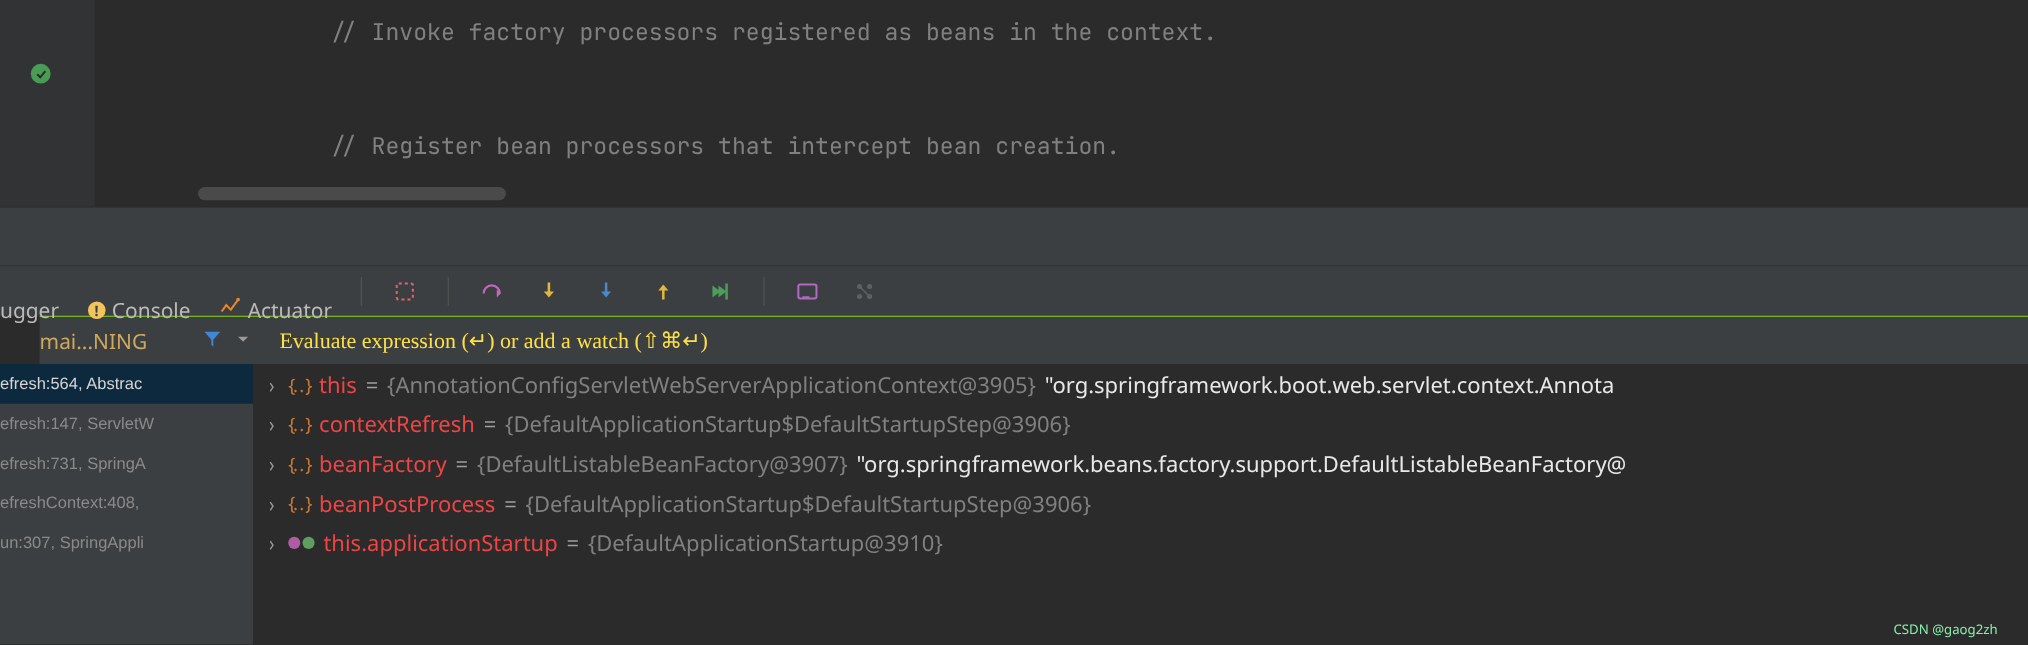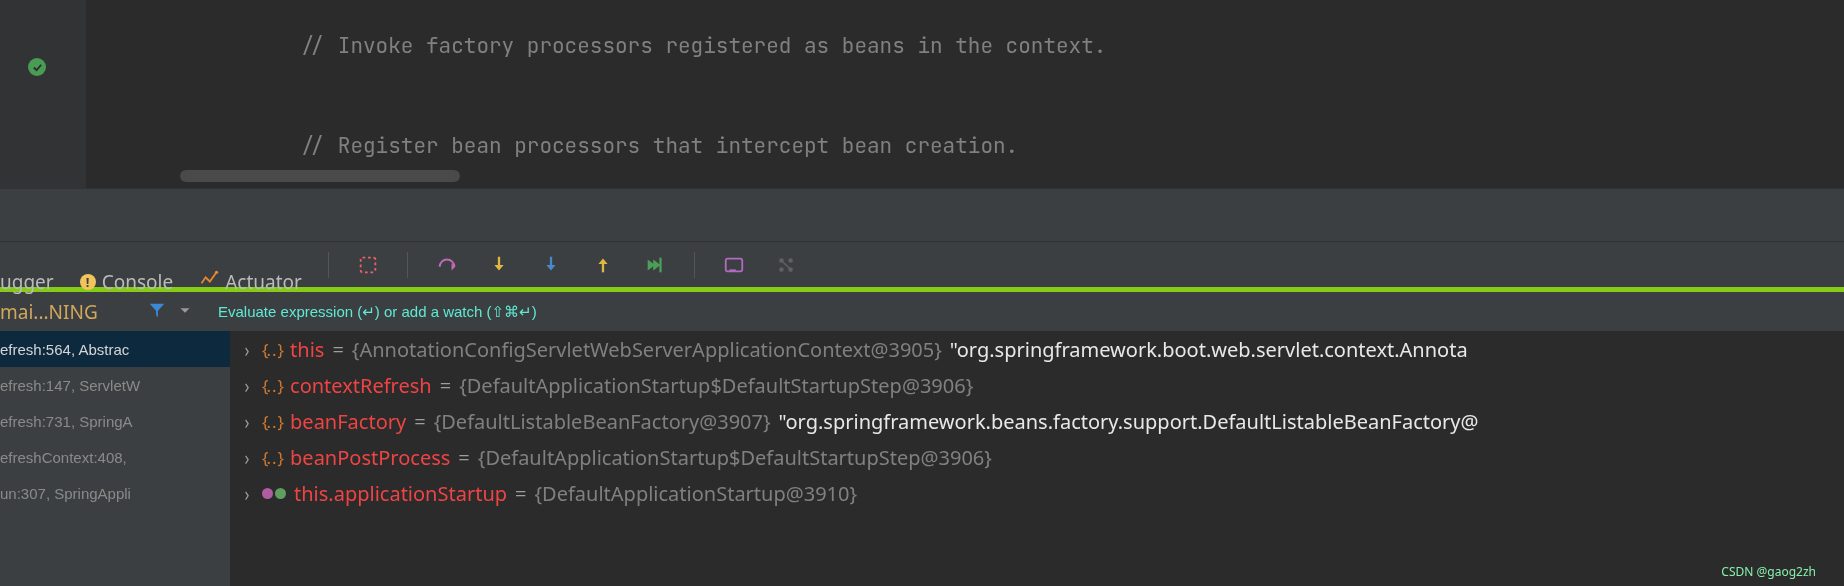--- a/index.html
+++ b/index.html
@@ -72,31 +72,32 @@
   color:#3c3f41; font-weight:bold; font-size:13px;
 }
 .ico-actuator svg { width:20px; height:20px; }
 .vdiv { width:1px; height:26px; background:#555; }
 .tb-btn { display:flex; align-items:center; justify-content:center; cursor:pointer; width:26px; height:26px; }
 .tb-btn svg { width:22px; height:22px; }
 
 
 .watchrow {
   height: 44px; background: #3c3f41; display: flex; align-items:center;
-  border-top: 5px solid #84cc16;
+  border-top: 1px solid #84cc16;
+  margin-left: 36px;
 }
 .thread {
   width: 204px; padding: 0 10px 0 0;
   display:flex; align-items:center; justify-content:space-between;
   color:#d0a85c; font-family: -apple-system, system-ui, sans-serif; font-size:19px;
 }
 .thread .controls { display:flex; gap:10px; align-items:center; }
 .thread svg { width:18px; height:18px; }
 .watch-input {
-  flex:1; color:#5eead4; font-size:15px; font-family: Liberation Sans, sans-serif;
+  flex:1; color:#fde047; font-size:20px; font-family: Liberation Serif, serif;
   padding-left: 14px;
 }
 
 
 .lower { display:flex; height: 255px; }
 .frames {
   width: 230px; background:#3c3f41;
   font-family: Liberation Sans, sans-serif; font-size:15px;
   color:#8a8a8a;
 }
@@ -133,22 +134,22 @@
 
 <div class="editor">
   <div class="gutter">
     <div class="gutter-icon">
       <svg viewBox="0 0 12 12">
           <path d="M2 6 L5 9 L10 3" stroke="#2b2b2b" stroke-width="2" fill="none"></path>
         </svg>
     </div>
   </div>
   <div class="code-area">
-    <div class="code-line comment" style="top:28px">// Invoke factory processors registered as beans in the context.</div>
-    <div class="code-line comment" style="top:128px">// Register bean processors that intercept bean creation.</div>
+    <div class="code-line comment" style="top:12px">// Invoke factory processors registered as beans in the context.</div>
+    <div class="code-line comment" style="top:116px">// Register bean processors that intercept bean creation.</div>
     <div class="scrollbar-h"></div>
   </div>
 </div>
 
 <div class="strip"></div>
 
 <div class="toolbar">
   <span class="tab">ugger</span>
   <span class="tab">
     <span class="ico-console">!</span>

